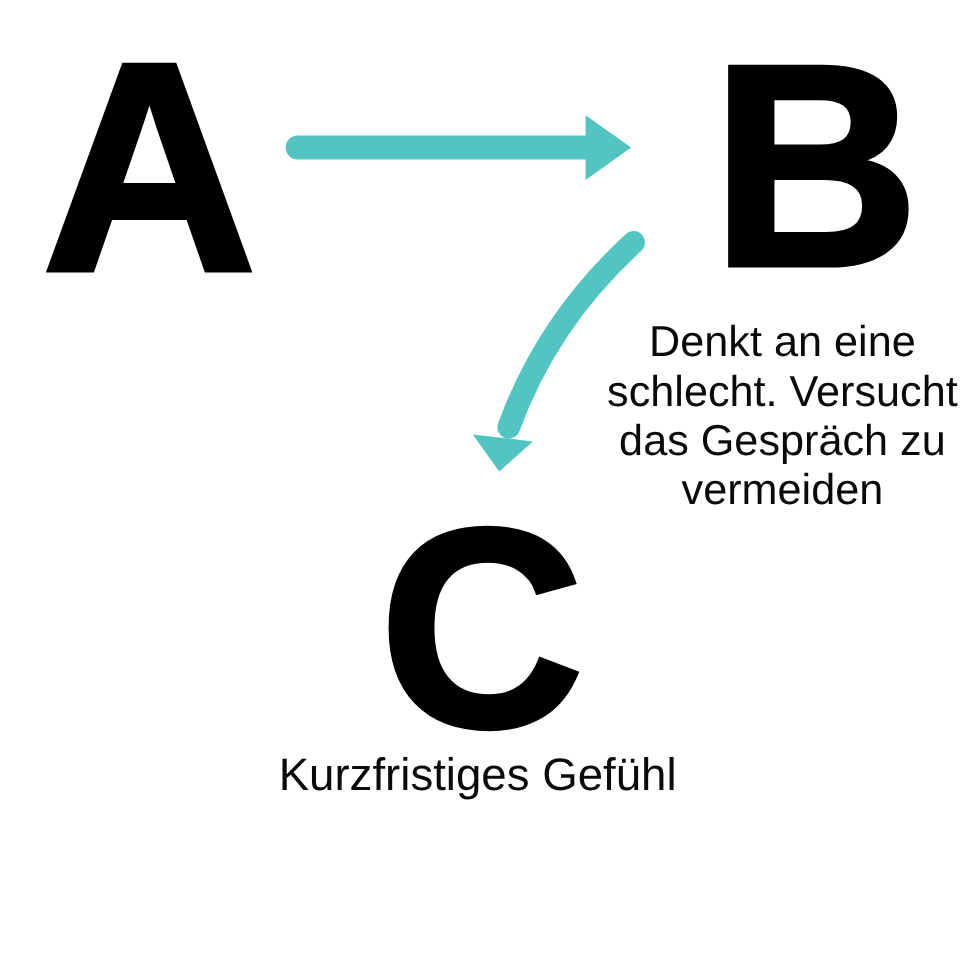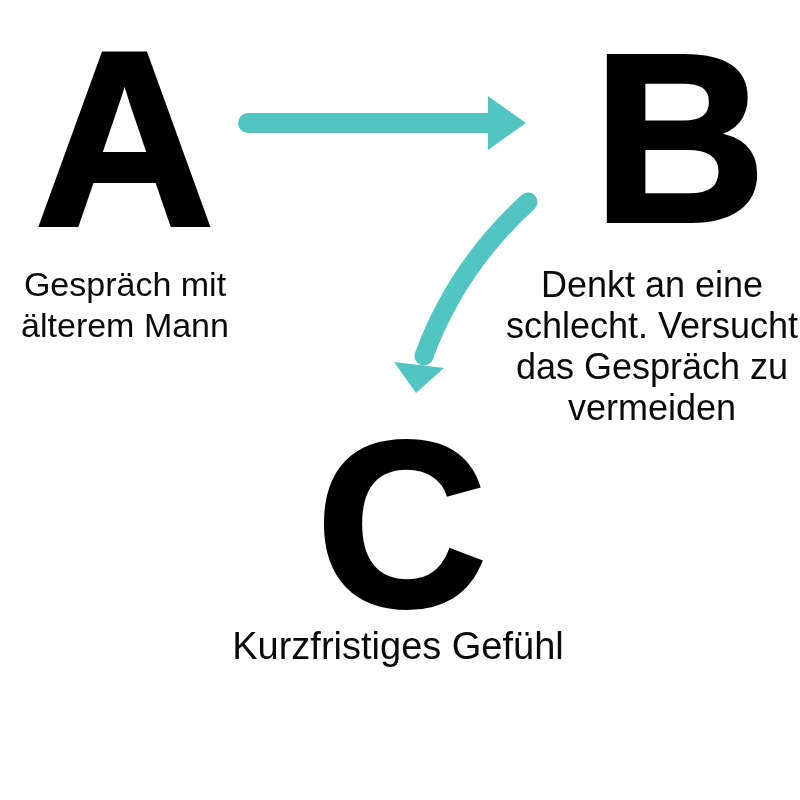--- a/index.html
+++ b/index.html
@@ -52,24 +52,20 @@
     <g>
       <path class="accent-stroke" d="M 528 202 Q 456 268 424 356" fill="none" stroke-width="19" stroke-linecap="round" stroke="#52C4C2"></path>
       <polygon class="accent-fill" points="394,362 444,368 416,393" fill="#52C4C2"></polygon>
     </g>
   </svg>
 
   <div class="letter letter-a">A</div>
   <div class="letter letter-b">B</div>
   <div class="letter letter-c">C</div>
 
-  <div class="caption caption-a" style="color: rgb(10, 10, 10);">
-    <div>Gespräch mit</div>
-    <div>älterem Mann</div>
-  </div>
 
   <div class="caption caption-b" style="color: rgb(10, 10, 10);">
     <div>Denkt an eine</div>
     <div>schlecht. Versucht</div>
     <div>das Gespräch zu</div>
     <div>vermeiden</div>
   </div>
 
   <div class="caption caption-c" style="color: rgb(10, 10, 10);">
     <div>Kurzfristiges Gefühl</div>

